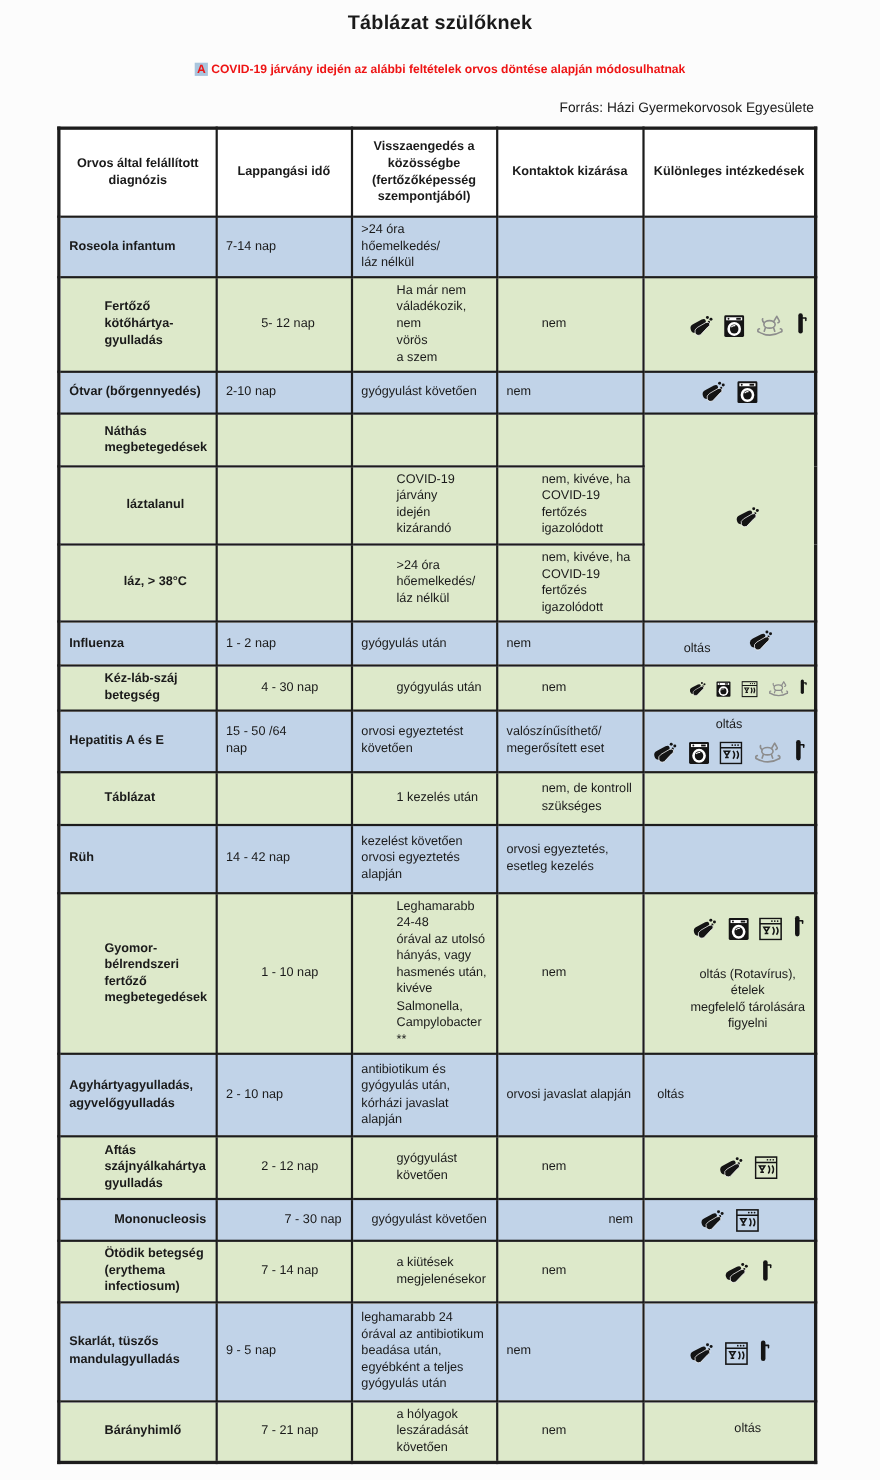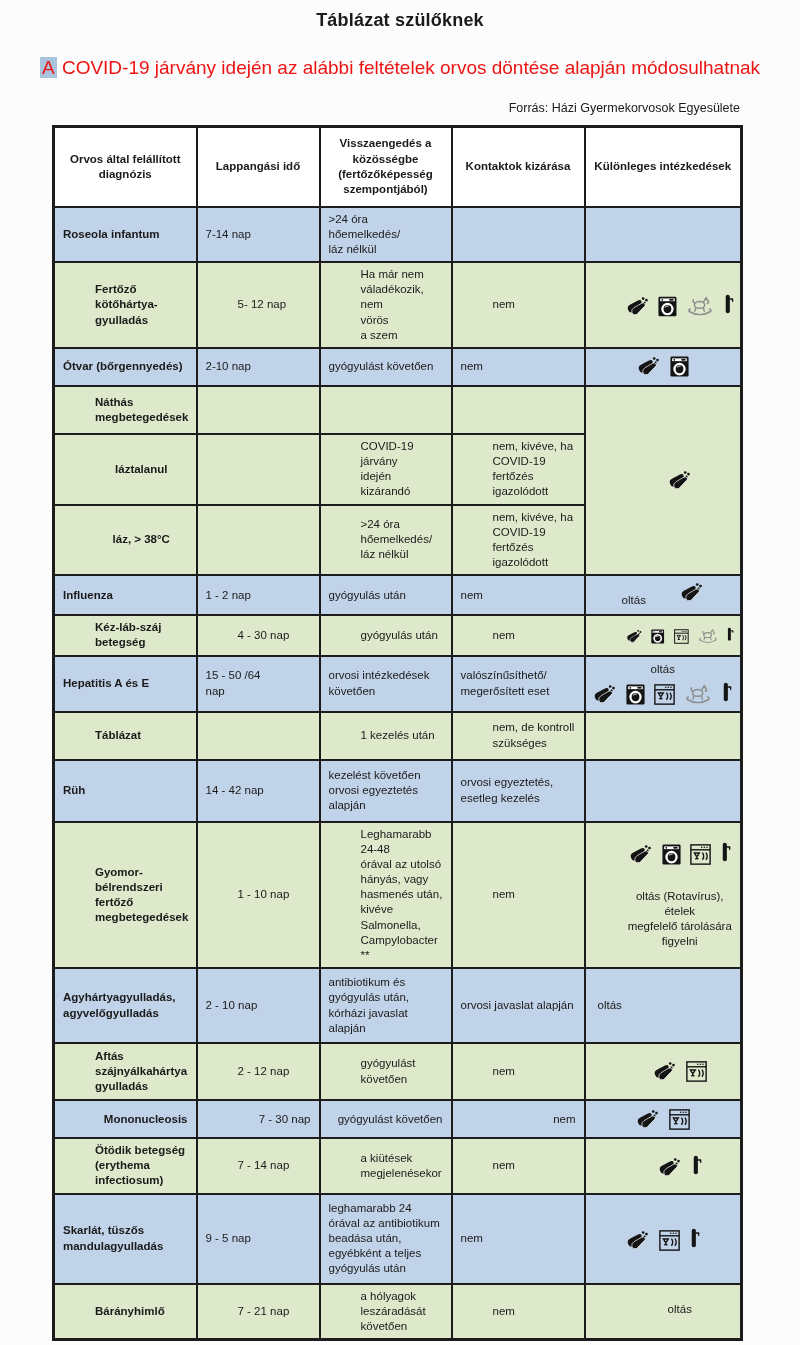--- a/index.html
+++ b/index.html
@@ -13,22 +13,22 @@
   }
   .title {
     text-align: center;
     font-size: 18px;
     font-weight: bold;
     margin-top: 10px;
     letter-spacing: 0.2px;
   }
   .subtitle {
     text-align: center;
-    font-size: 19px;
-    font-weight: normal;
+    font-size: 11px;
+    font-weight: bold;
     color: var(--accent-red, #ee1111);
     margin-top: 26px;
   }
   .subtitle .hl {
     background: var(--highlight, #a9c5dd);
     padding: 0 2px;
   }
   .source {
     width: 688px;
     margin: 22px 0 2px 52px;
@@ -277,21 +277,21 @@
               </svg></span><span class="icon icon-handle"><svg viewBox="0 0 16 32">
                 <rect x="4" y="1" width="6" height="27" rx="3" fill="#141414"></rect>
                 <rect x="8.5" y="6.2" width="6.5" height="2.2" rx="1" fill="#141414"></rect>
                 <rect x="13" y="7" width="2" height="4.6" rx="1" fill="#141414"></rect>
               </svg></span></div></td>
       </tr>
       <tr class="blue" style="height: 56px;">
         <td class="diag">Hepatitis A és E</td>
         <td>15 - 50 /64
 nap</td>
-        <td>orvosi intézkedések
+        <td>orvosi egyeztetést
 követően</td>
         <td>valószínűsíthető/
 megerősített eset</td>
         <td class="measures"><div class="m-top">oltás</div><div class="icon-row"><span class="icon icon-hands"><svg viewBox="0 0 30 26">
                 <circle cx="21.5" cy="3" r="1.7" fill="#141414"></circle>
                 <circle cx="25.6" cy="5" r="1.7" fill="#141414"></circle>
                 <circle cx="23.2" cy="8.2" r="1.3" fill="#141414"></circle>
                 <path d="M2.5 17 Q1 12.5 5.5 10.5 L15 5.5 Q18.5 4 19.5 6.5 Q20.5 9 17.5 10.5 L8.5 20.5 Q4 21.5 2.5 17 Z" fill="#141414"></path>
                 <path d="M7.5 21 Q6 17 10 14.5 L19.5 9 Q23 7.5 24 10 Q25 12.5 22 14 L13.5 23 Q9 24.5 7.5 21 Z" fill="#141414" stroke="rgba(255,255,255,0.85)" stroke-width="1"></path>
               </svg></span><span class="icon icon-washer"><svg viewBox="0 0 22 24">

